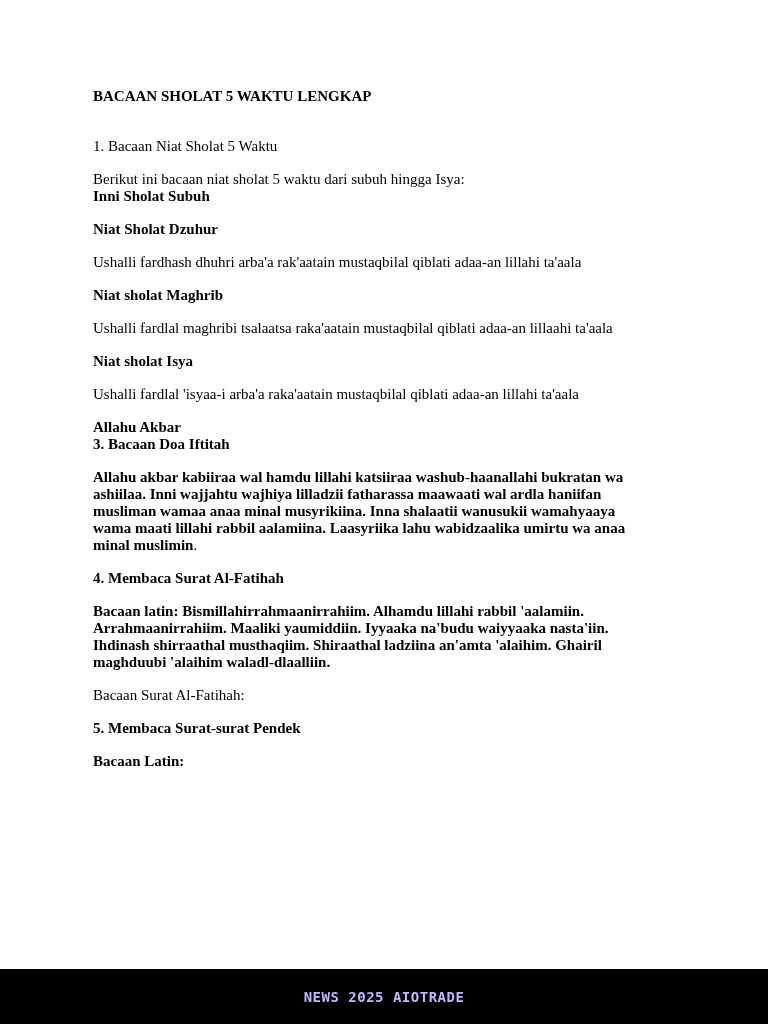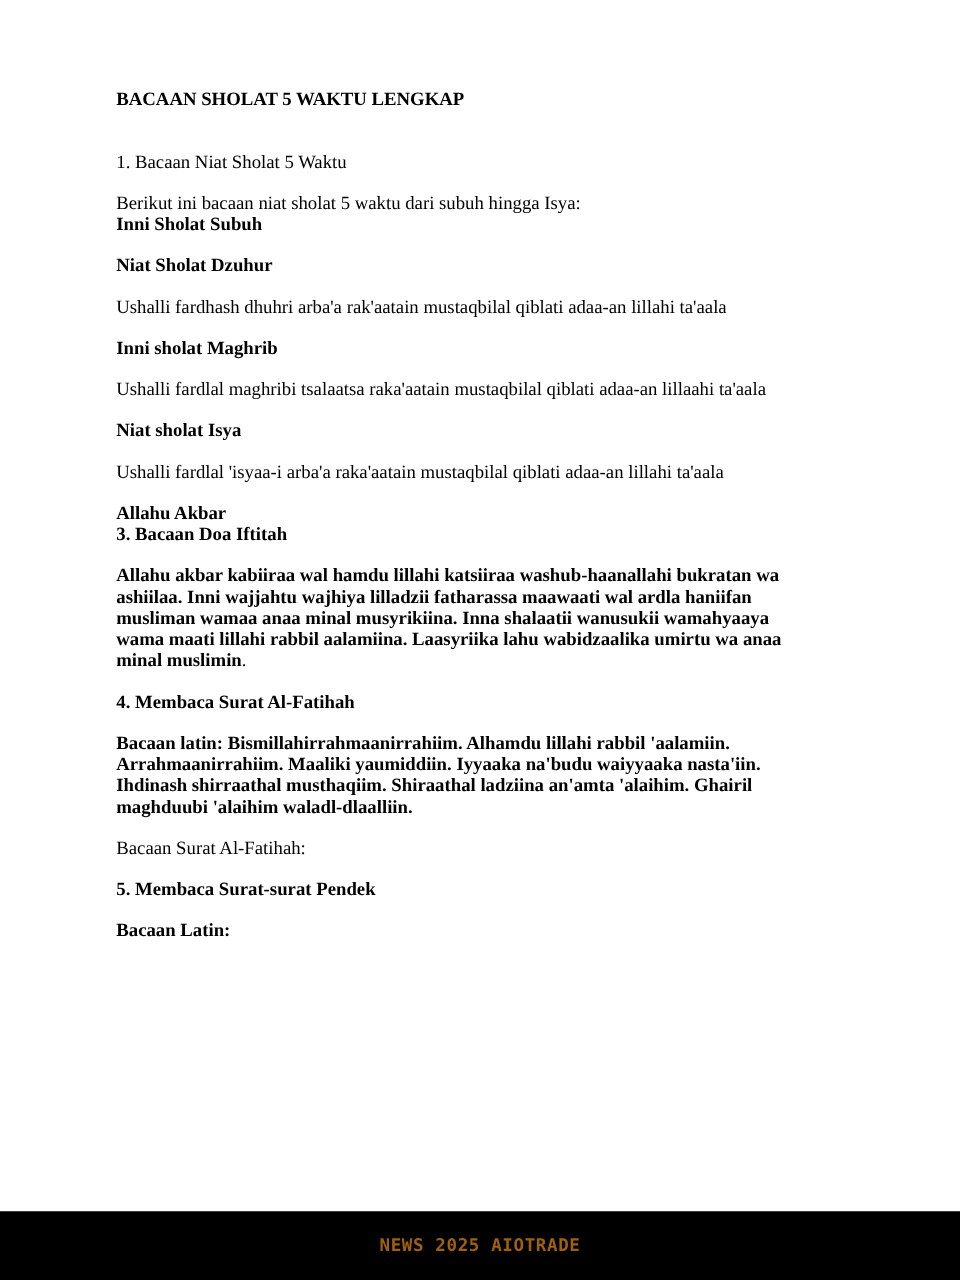--- a/index.html
+++ b/index.html
@@ -11,21 +11,21 @@
     width: 768px;
     height: 1024px;
     position: relative;
     overflow: hidden;
     font-family: "Liberation Serif", serif;
     color: #000000;
   }
   .doc {
     position: absolute;
     left: 93px;
-    top: 72px;
+    top: 88px;
     width: 600px;
     font-size: 15px;
     line-height: 17px;
   }
   .doc p {
     margin: 0;
   }
   .title {
     font-weight: bold;
     font-size: 15px;
@@ -42,21 +42,21 @@
     left: 0;
     top: 969px;
     width: 768px;
     height: 55px;
     background: #000000;
     display: flex;
     align-items: center;
     justify-content: center;
   }
   .footer-text {
-    color: #a16207;
+    color: #c4b5fd;
     font-family: "DejaVu Sans Mono", monospace;
     font-weight: bold;
     font-size: 14px;
     letter-spacing: 0.5px;
   }
 </style>
 </head>
 <body>
 
 <div class="doc">
@@ -64,21 +64,21 @@
 
   <p class="gap">1. Bacaan Niat Sholat 5 Waktu</p>
   <p>Berikut ini bacaan niat sholat 5 waktu dari subuh hingga Isya:</p>
 
   <p class="b gap">Inni Sholat Subuh</p>
 
   <p class="b gap">Niat Sholat Dzuhur</p>
   <p class="gap">Ushalli fardhash dhuhri arba'a rak'aatain mustaqbilal qiblati adaa-an lillahi ta'aala</p>
 
 
-  <p class="b gap">Inni sholat Maghrib</p>
+  <p class="b gap">Niat sholat Maghrib</p>
   <p class="gap">Ushalli fardlal maghribi tsalaatsa raka'aatain mustaqbilal qiblati adaa-an lillaahi ta'aala</p>
 
   <p class="b gap">Niat sholat Isya</p>
   <p class="gap">Ushalli fardlal 'isyaa-i arba'a raka'aatain mustaqbilal qiblati adaa-an lillahi ta'aala</p>
 
   <p class="b">Allahu Akbar</p>
 
   <p class="b gap">3. Bacaan Doa Iftitah</p>
   <p class="gap para-bold"><span>Allahu akbar kabiiraa wal hamdu lillahi katsiiraa washub-haanallahi bukratan wa ashiilaa. Inni wajjahtu wajhiya lilladzii fatharassa maawaati wal ardla haniifan musliman wamaa anaa minal musyrikiina. Inna shalaatii wanusukii wamahyaaya wama maati lillahi rabbil aalamiina. Laasyriika lahu wabidzaalika umirtu wa anaa minal muslimin</span><span style="font-weight:normal">.</span></p>
 

